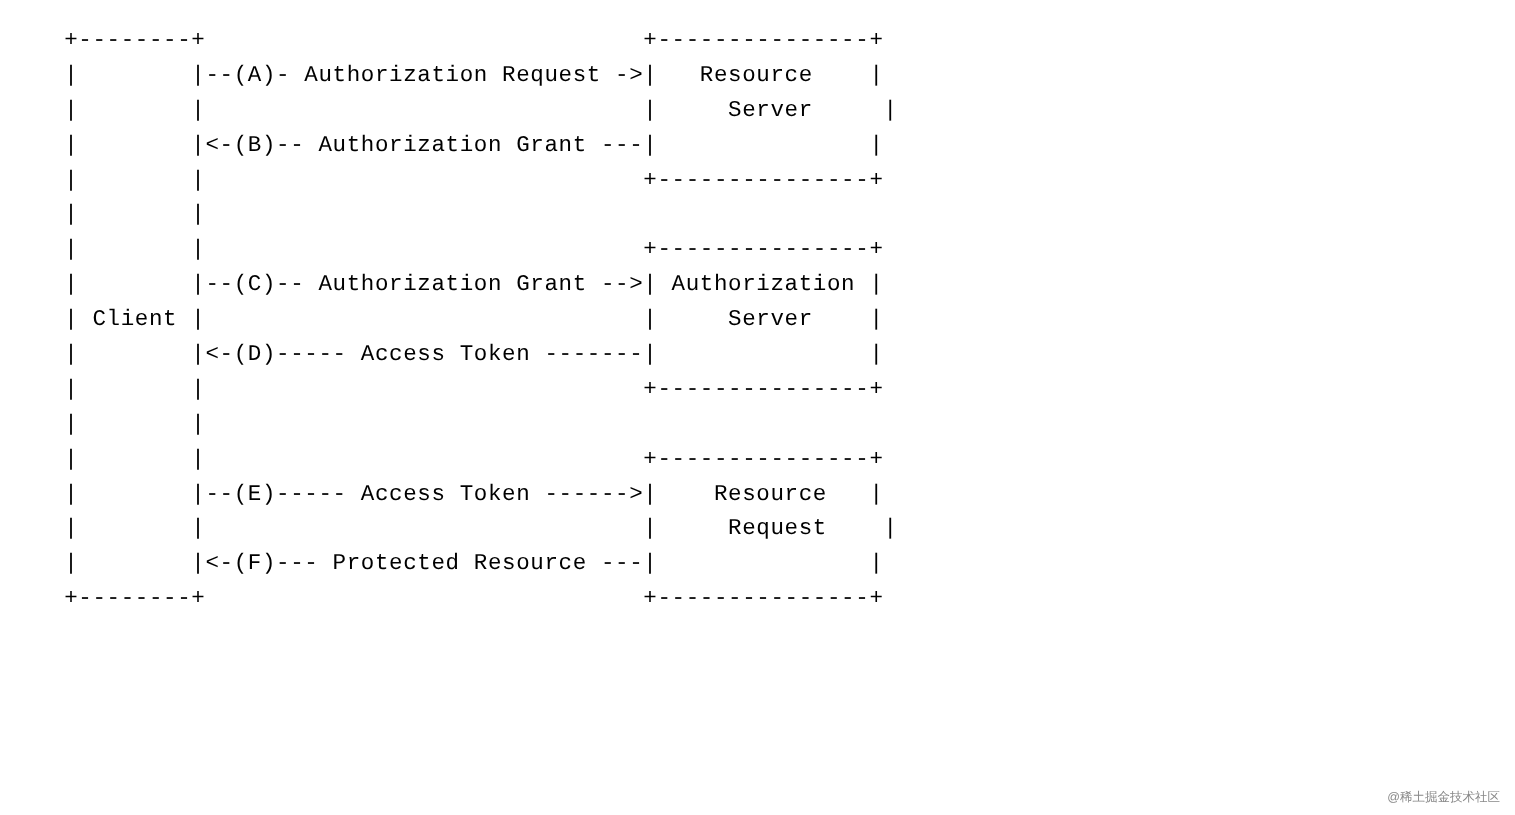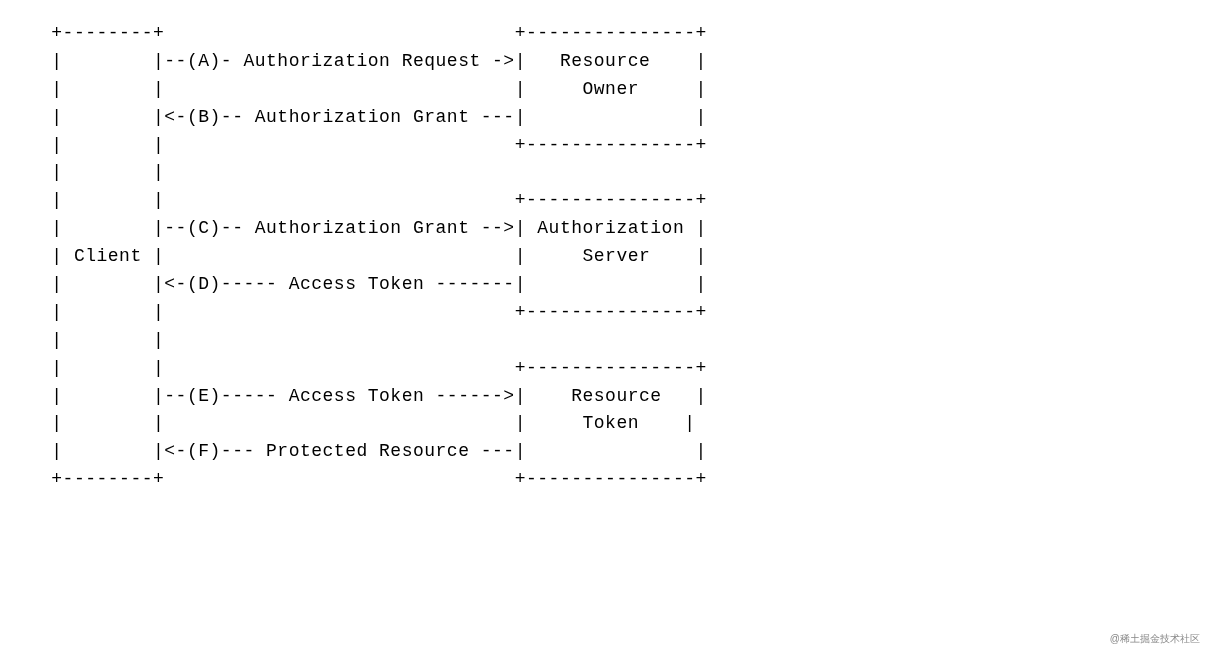--- a/index.html
+++ b/index.html
@@ -28,29 +28,29 @@
       font-family: sans-serif;
       font-size: 10px;
       color: #888;
     }
   </style>
 </head>
 <body>
 
 <div class="diagram"><span> +--------+                               +---------------+</span>
 <span> |        |--(A)- Authorization Request -&gt;|   Resource    |</span>
-<span> |        |                               |     Owner     |</span>
+<span> |        |                               |     Server     |</span>
 <span> |        |&lt;-(B)-- Authorization Grant ---|               |</span>
 <span> |        |                               +---------------+</span>
 <span> |        |</span>
 <span> |        |                               +---------------+</span>
 <span> |        |--(C)-- Authorization Grant --&gt;| Authorization |</span>
 <span> | Client |                               |     Server    |</span>
 <span> |        |&lt;-(D)----- Access Token -------|               |</span>
 <span> |        |                               +---------------+</span>
 <span> |        |</span>
 <span> |        |                               +---------------+</span>
 <span> |        |--(E)----- Access Token ------&gt;|    Resource   |</span>
-<span> |        |                               |     Token    |</span>
+<span> |        |                               |     Request    |</span>
 <span> |        |&lt;-(F)--- Protected Resource ---|               |</span>
 <span> +--------+                               +---------------+</span></div>
 
 <div class="watermark">@稀土掘金技术社区</div>
 
 </body></html>

